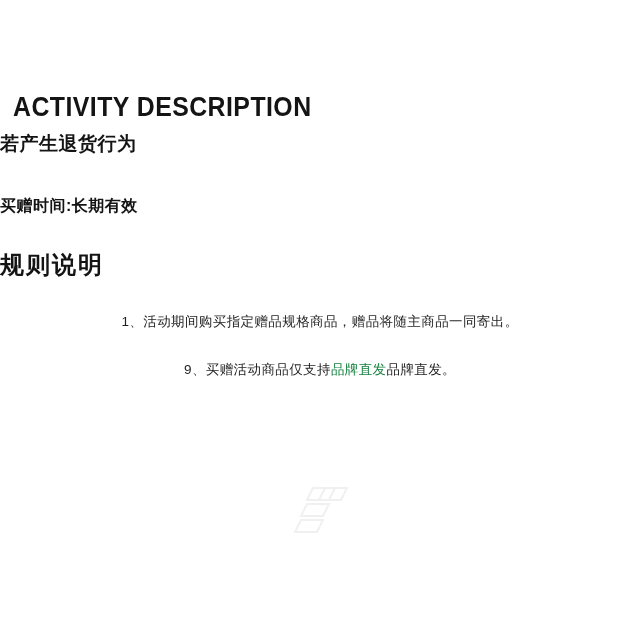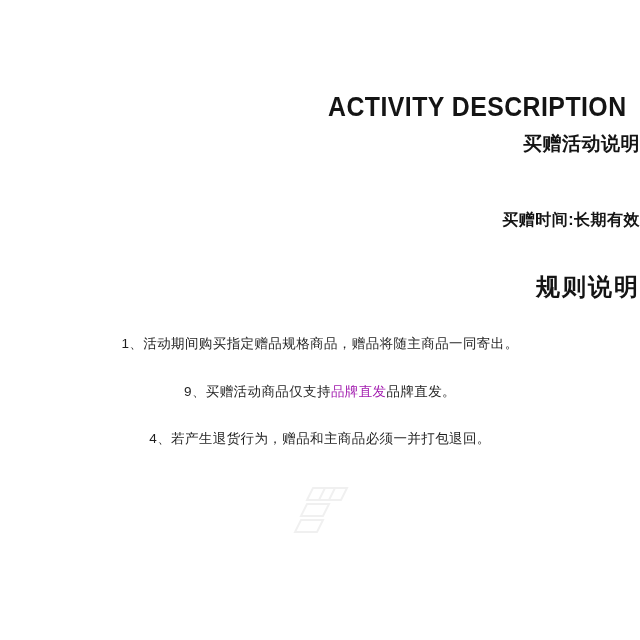--- a/index.html
+++ b/index.html
@@ -14,21 +14,21 @@
     color: #1a1a1a;
     overflow: hidden;
   }
   .page {
     position: relative;
     width: 640px;
     height: 640px;
     box-sizing: border-box;
     display: flex;
     flex-direction: column;
-    align-items: flex-end;
+    align-items: flex-start;
   }
 
   .title-en {
     margin-top: 92px;
     font-size: 27px;
     font-weight: 700;
     letter-spacing: 0.5px;
     color: #141414;
     transform: scaleX(0.92);
     font-family: "Liberation Sans", sans-serif;
@@ -36,29 +36,29 @@
 
   .title-cn {
     margin-top: 8px;
     font-size: 19px;
     font-weight: 700;
     color: #141414;
     letter-spacing: 0.5px;
   }
 
   .subtitle {
-    margin-top: 53px;
+    margin-top: 39px;
     font-size: 16px;
     font-weight: 700;
     color: #141414;
     letter-spacing: 0.5px;
   }
 
   .section-title {
-    margin-top: 40px;
+    margin-top: 32px;
     font-size: 24px;
     font-weight: 700;
     color: #141414;
     letter-spacing: 2px;
   }
 
   .rules {
     margin-top: 30px;
     width: 100%;
     display: flex;
@@ -70,60 +70,57 @@
     font-size: 13.5px;
     line-height: 1.6;
     color: #1f1f1f;
     text-align: center;
     margin-bottom: 26px;
     letter-spacing: 0.4px;
   }
   .rule:last-child { margin-bottom: 0; }
 
   .hl {
-    color: #a21caf;
+    color: #15803d;
   }
 
   .watermark {
     position: absolute;
     left: 50%;
     top: 484px;
     transform: translateX(-50%);
     width: 70px;
     height: 52px;
     opacity: 0.5;
   }
 </style>
 </head>
 <body>
 
 <div class="page">
 
   <div class="title-en">ACTIVITY DESCRIPTION</div>
 
-  <div class="title-cn">买赠活动说明</div>
+  <div class="title-cn">若产生退货行为</div>
 
   <div class="subtitle">买赠时间:长期有效</div>
 
   <div class="section-title">规则说明</div>
 
   <div class="rules">
 
     <div class="rule">
       <span>1、活动期间购买指定赠品规格商品，赠品将随主商品一同寄出。</span><span class="hl"></span><span></span>
     </div>
 
     <div class="rule">
       <span>9、买赠活动商品仅支持</span><span class="hl">品牌直发</span><span>品牌直发。</span>
     </div>
 
 
-    <div class="rule">
-      <span>4、若产生退货行为，赠品和主商品必须一并打包退回。</span><span class="hl"></span><span></span>
-    </div>
 
   </div>
 
   <div class="watermark">
     <svg viewBox="0 0 70 52" width="70" height="52" aria-hidden="true">
       <g fill="none" stroke="#e3e3e3" stroke-width="2">
         <path d="M28 4 L50 4 L44 16 L22 16 Z"></path>
         <path d="M22 20 L44 20 L38 32 L16 32 Z"></path>
         <path d="M16 36 L38 36 L32 48 L10 48 Z"></path>
         <path d="M40 4 L62 4 L56 16 L34 16 Z"></path>

